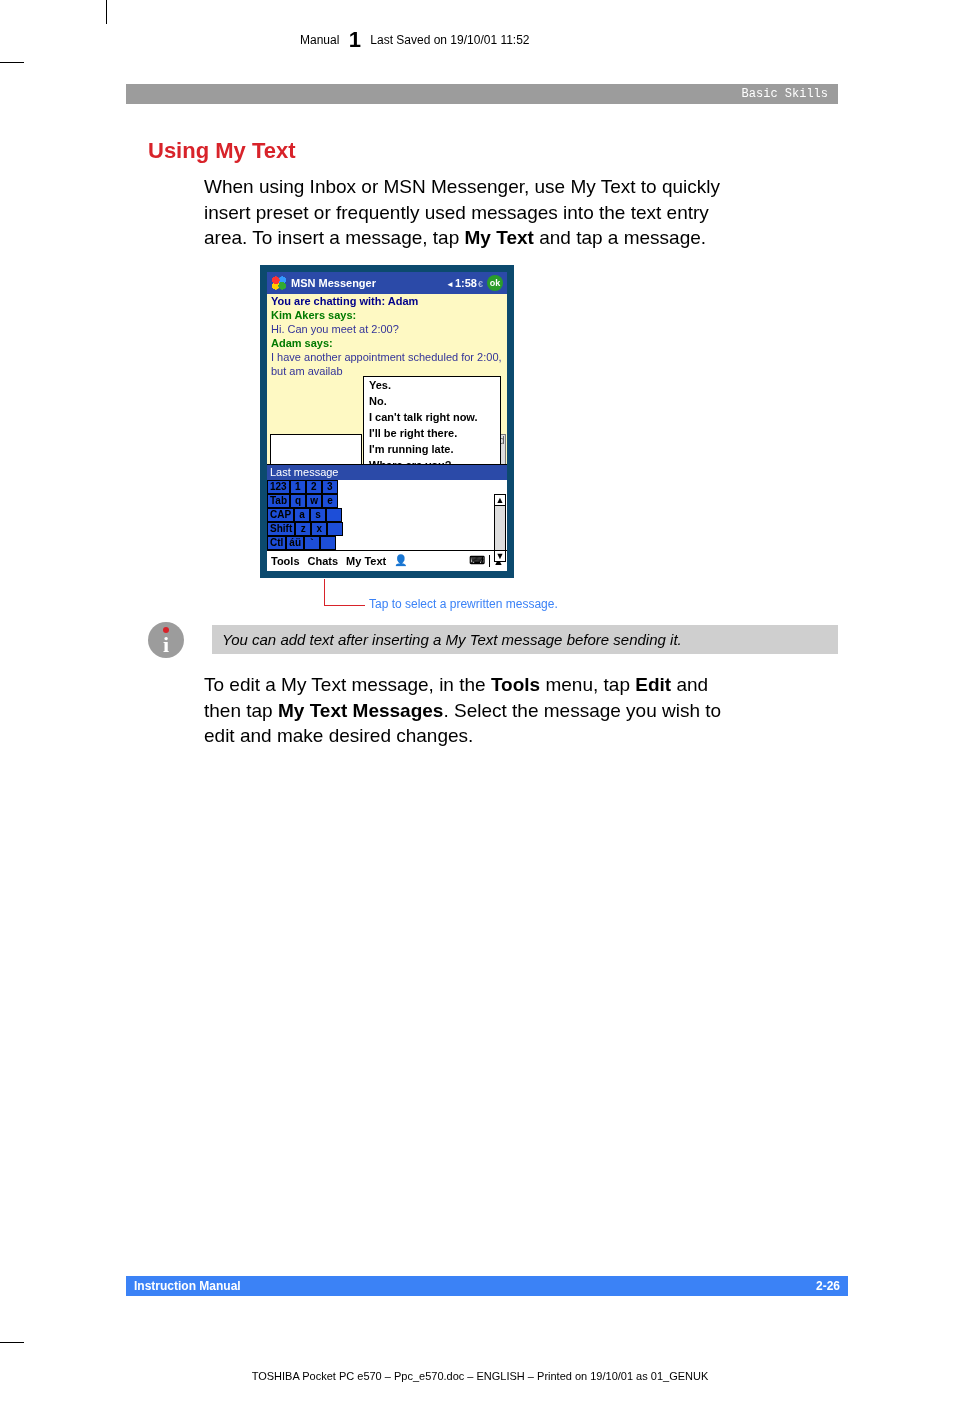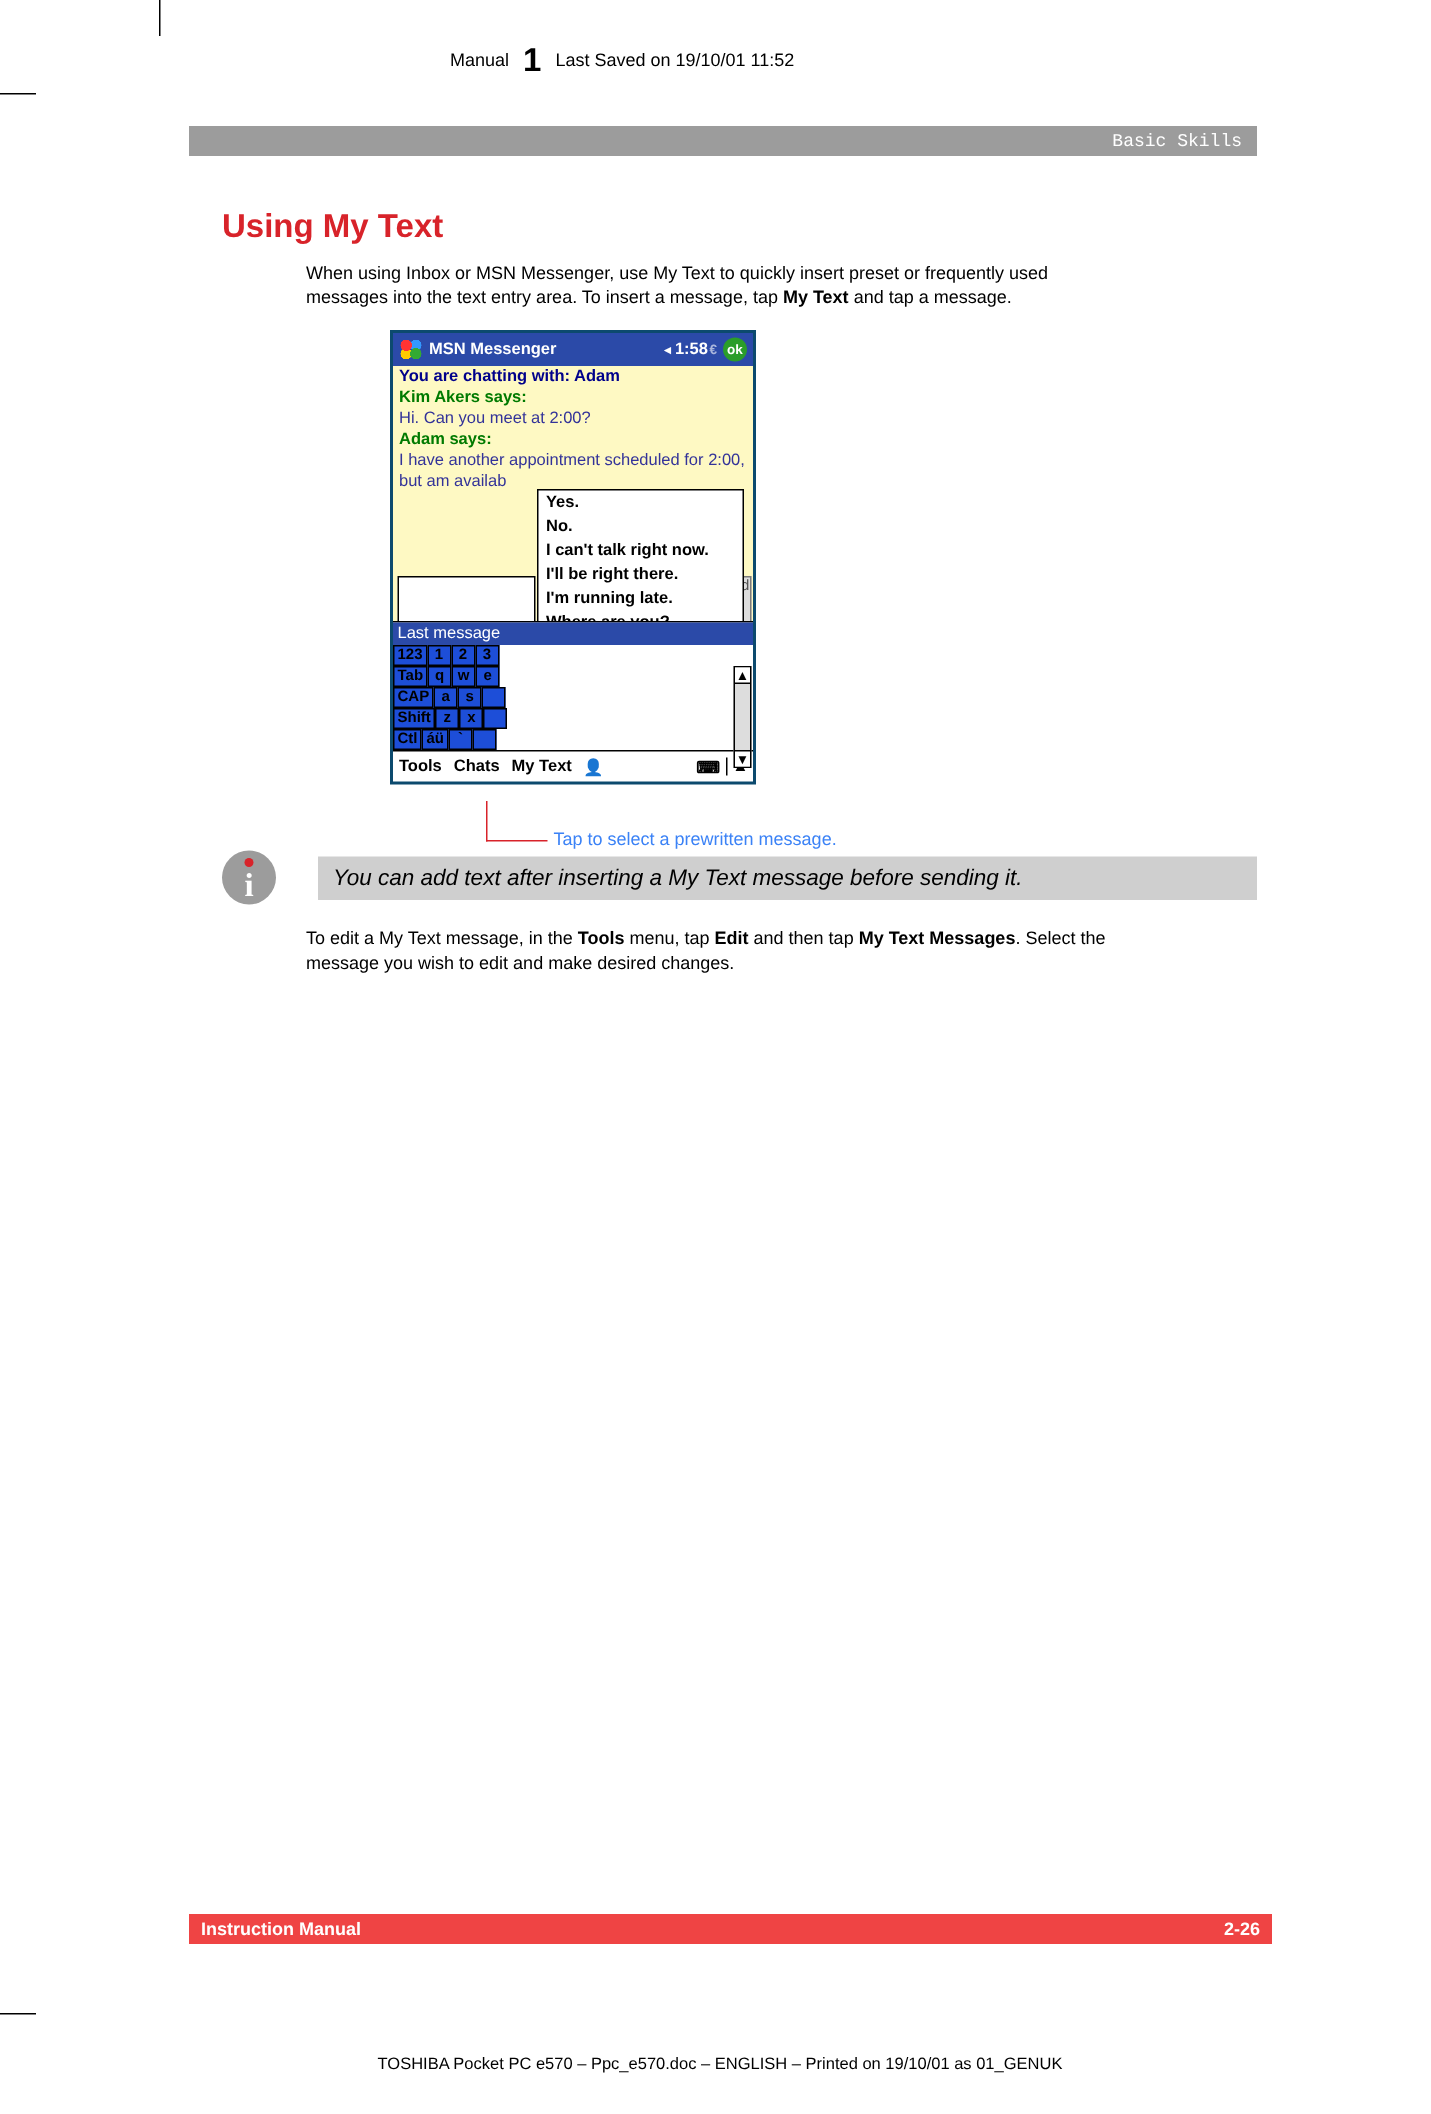--- a/index.html
+++ b/index.html
@@ -59,31 +59,31 @@
     left: 148px;
     width: 690px;
   }
   h2.red {
     color: #d8232a;
     font-size: 22px;
     font-weight: bold;
     margin: 0 0 10px 0;
   }
   .body-text {
-    font-size: 12px;
+    font-size: 19px;
     line-height: 1.35;
     margin: 0 0 14px 56px;
     width: 540px;
   }
 
   
   .pda {
     margin-left: 56px;
     width: 240px;
-    border: 2px solid #0c4a6e;
+    border: 7px solid #0c4a6e;
     font-family: Tahoma, Arial, sans-serif;
     font-size: 11px;
     background: #fff;
     position: relative;
   }
   .pda .titlebar {
     background: linear-gradient(#2b4aa8,#2b4aa8);
     color: #fff;
     font-weight: bold;
     display: flex;
@@ -242,21 +242,21 @@
     font-size:15px;
     padding:6px 10px;
   }
 
   .footer-black {
     position:absolute;
     top:1276px;
     left:126px;
     width:722px;
     height:20px;
-    background:#ef4444;
+    background:#3b82f6;
     color:#fff;
     font-size:12px;
     font-weight:bold;
     display:flex;
     justify-content:space-between;
     align-items:center;
     padding:0 8px;
     box-sizing:border-box;
   }
   .footer-print {

